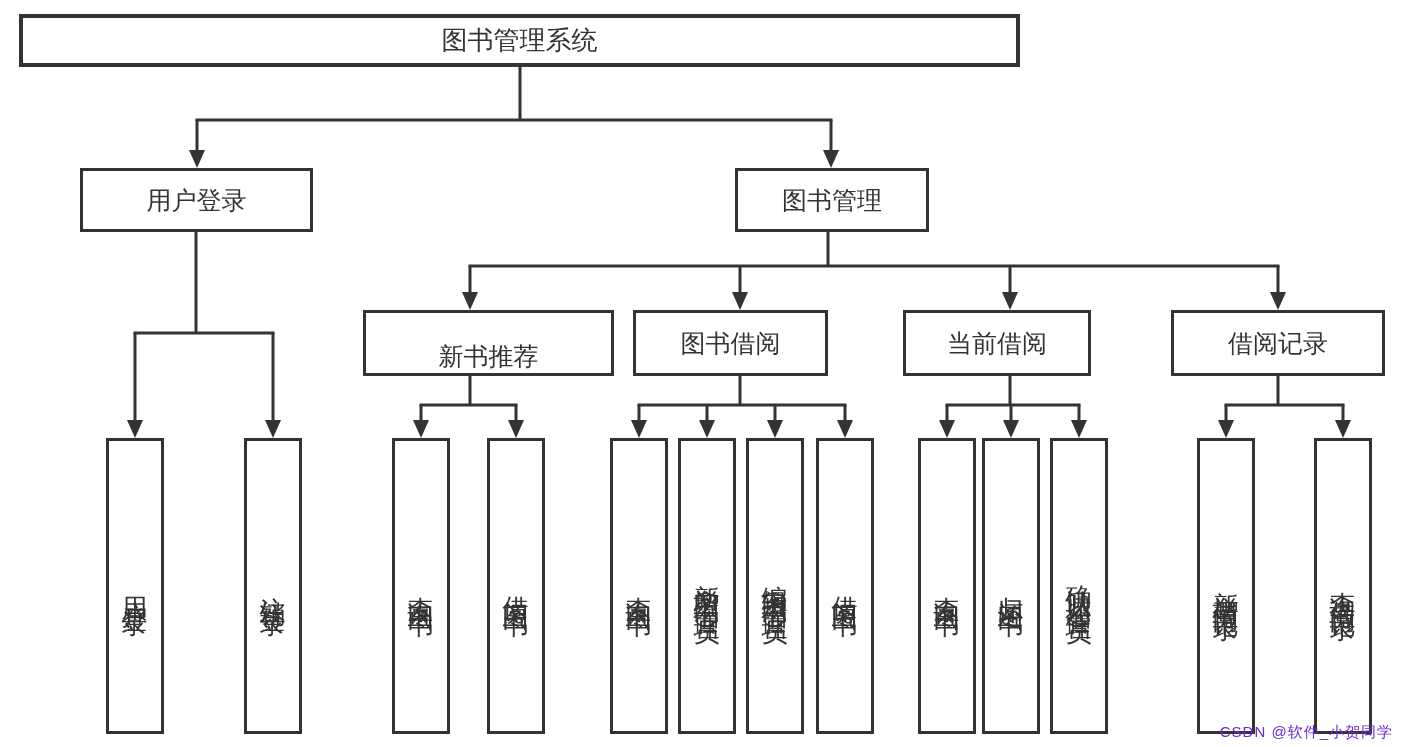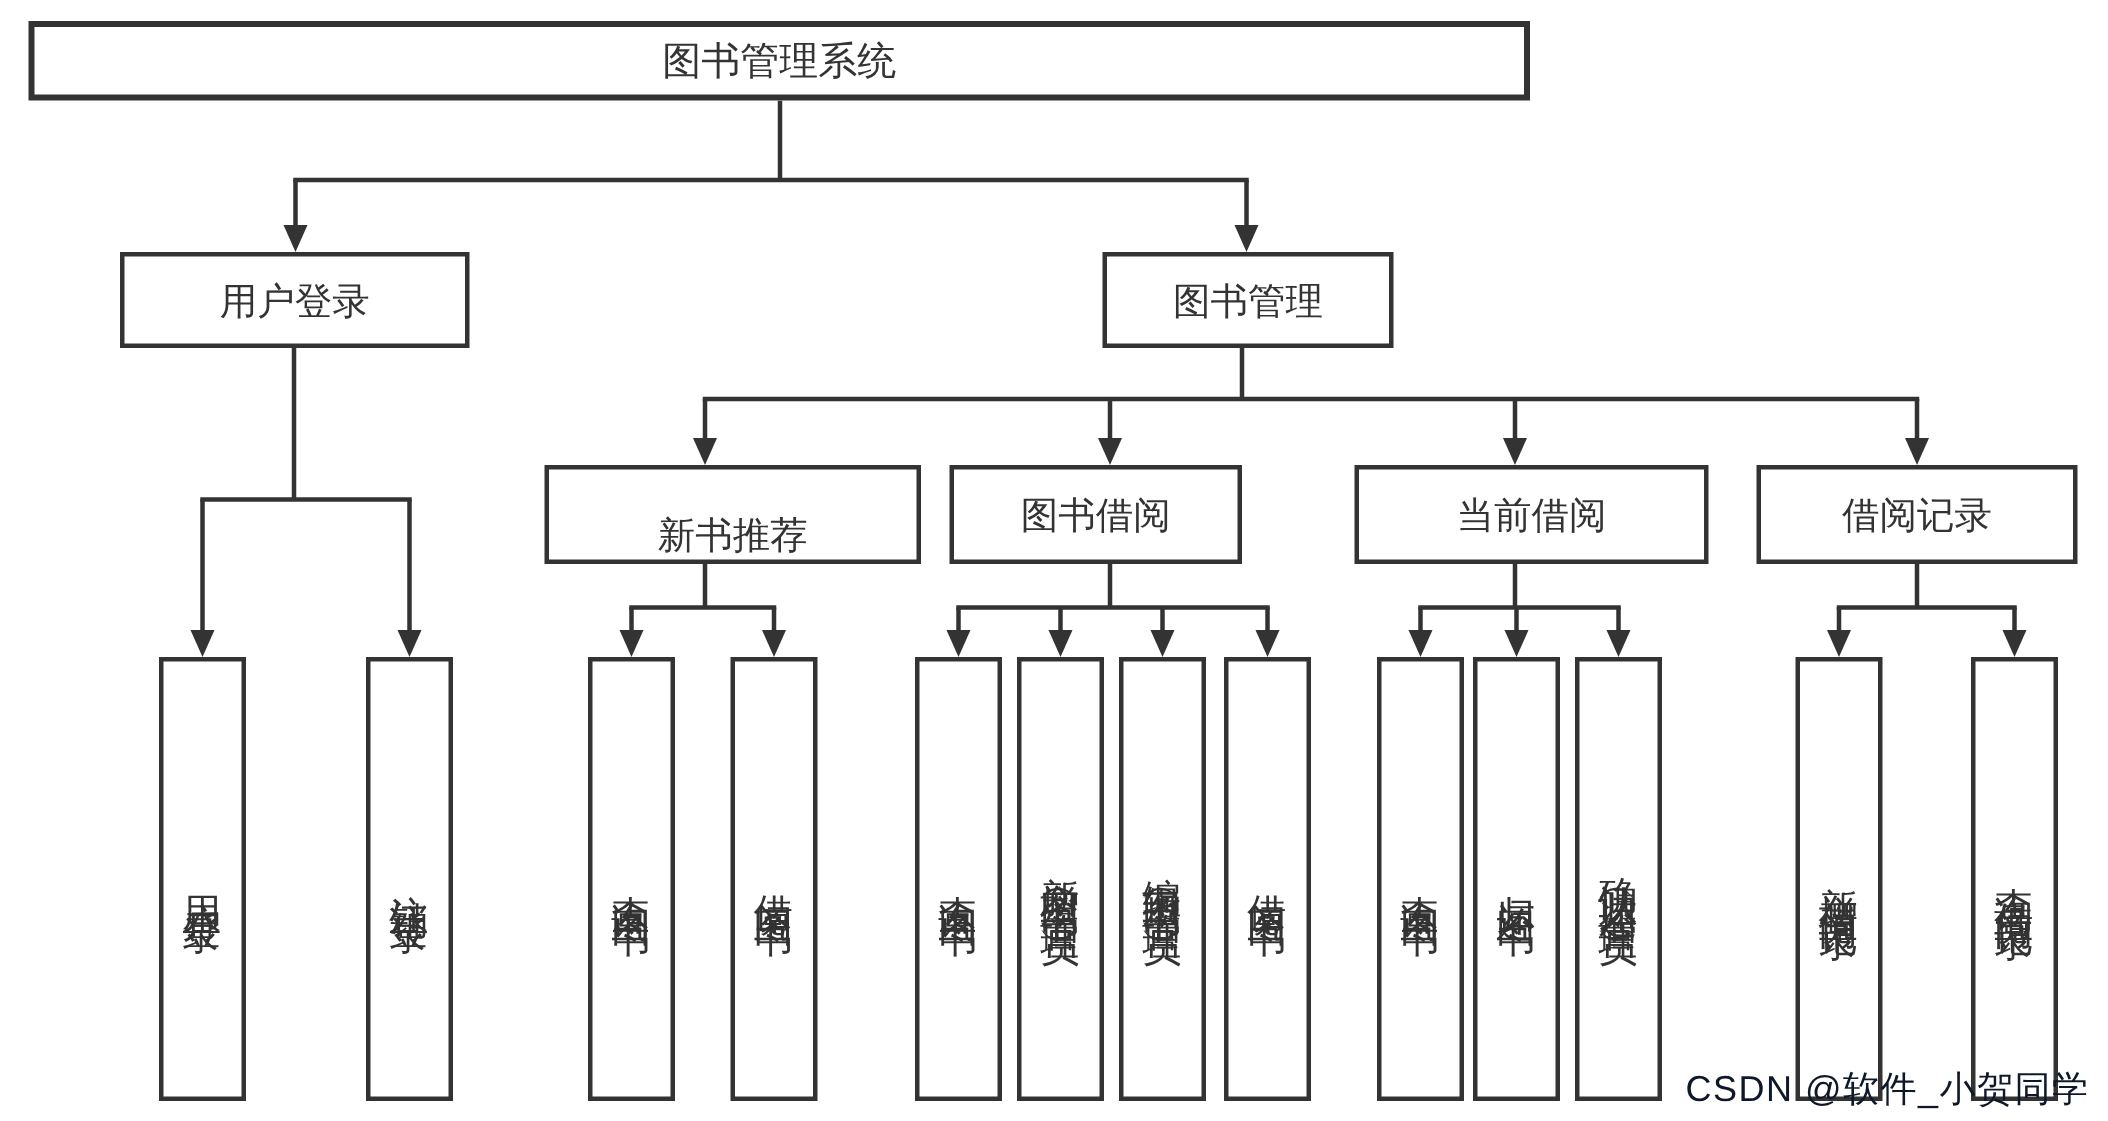--- a/index.html
+++ b/index.html
@@ -35,22 +35,22 @@
     writing-mode: vertical-rl;
     text-orientation: mixed;
     line-height: 1;
     letter-spacing: 5px;
     white-space: nowrap;
   }
   .watermark {
     position: absolute;
     right: 12px;
     bottom: 5px;
-    font-size: 24px;
-    color: #0f172a;
+    font-size: 15px;
+    color: #6d28d9;
     letter-spacing: 1px;
     z-index: 3;
   }
 </style>
 </head>
 <body>
 
 <div class="canvas">
 
   <svg class="connectors" width="1405" height="747" viewBox="0 0 1405 747">
@@ -129,21 +129,21 @@
   <div class="node l2" style="left:719px; top:168px; width:194px; height:64px;margin-left:16px;">
     <span>图书管理</span>
   </div>
 
   <div class="node l3" style="left:363px; top:310px; width:251px; height:66px;align-items:flex-end;">
     <span>新书推荐</span>
   </div>
   <div class="node l3" style="left:633px; top:310px; width:195px; height:66px;">
     <span>图书借阅</span>
   </div>
-  <div class="node l3" style="left:903px; top:310px; width:236px; height:66px;">
+  <div class="node l3" style="left:903px; top:310px; width:188px; height:66px;">
     <span>当前借阅</span>
   </div>
   <div class="node l3" style="left:1171px; top:310px; width:214px; height:66px;justify-content:center;">
     <span>借阅记录</span>
   </div>
 
   <div class="node leaf" style="left:106px; top:438px; width:58px; height:296px;">
     <span class="vtext">用户登录</span>
   </div>
   <div class="node leaf" style="left:244px; top:438px; width:58px; height:296px;">

